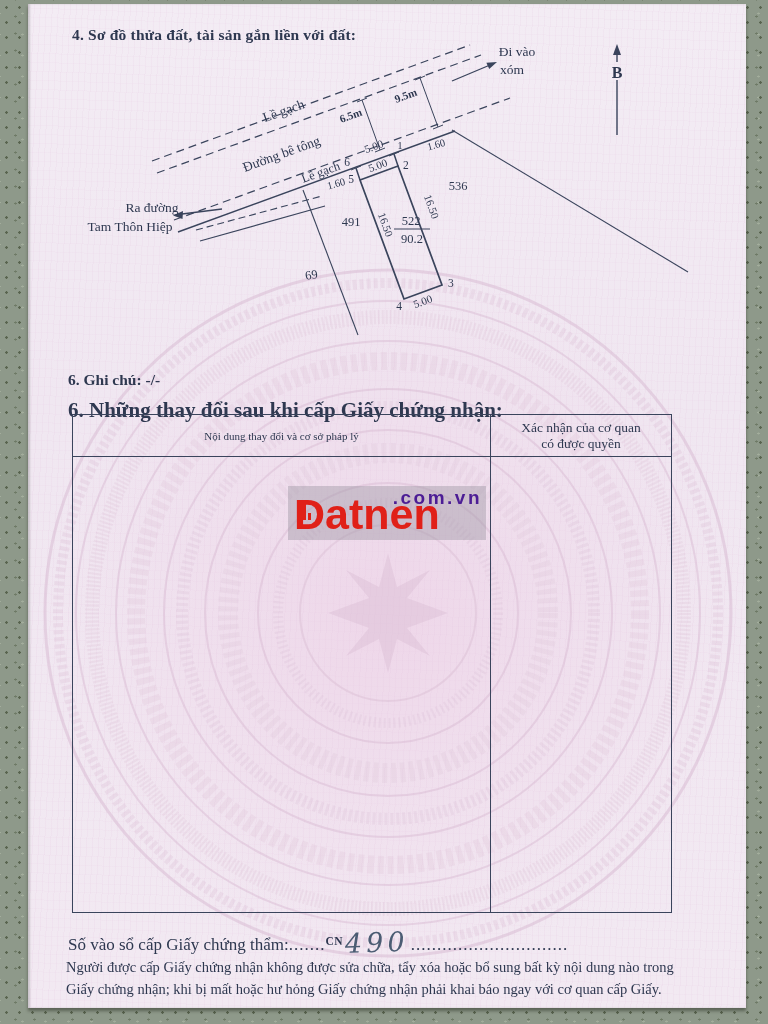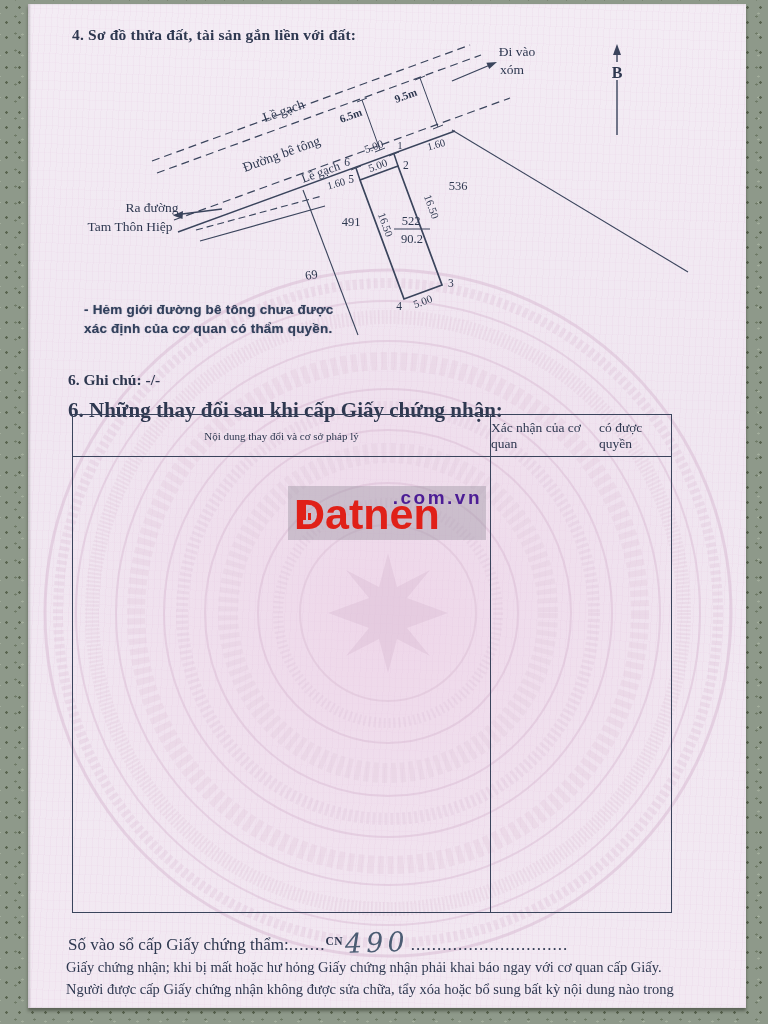--- a/index.html
+++ b/index.html
@@ -37,21 +37,21 @@
   }
   .section5{left:68px;top:371px;font-weight:bold;font-size:15.5px;}
   .section6{left:68px;top:398px;font-weight:bold;font-size:21px;}
   .gcn-table{
     left:72px;top:414px;width:600px;height:499px;
     border:1.5px solid #3a445c;box-sizing:border-box;
   }
   .gcn-table .header-row{display:flex;height:42px;border-bottom:1.4px solid #3a445c;box-sizing:border-box;}
   .gcn-table .col1{width:418px;display:flex;align-items:center;justify-content:center;
     font-size:11px;border-right:1.4px solid #3a445c;box-sizing:border-box;}
-  .gcn-table .col2{flex:1;display:flex;flex-direction:row;align-items:center;justify-content:center;
+  .gcn-table .col2{flex:1;display:flex;flex-direction:column;align-items:center;justify-content:center;
     font-size:13.5px;line-height:16px;}
   .gcn-table .body-row{display:flex;height:455px;}
   .gcn-table .cell1{width:418px;border-right:1.4px solid #3a445c;box-sizing:border-box;}
   .gcn-table .cell2{flex:1;}
   .logo-band{
     left:288px;top:486px;width:198px;height:54px;
     background:rgba(150,146,158,0.40);
     font-family:"Liberation Sans","DejaVu Sans",sans-serif;
   }
   .logo-suffix{position:absolute;right:4px;top:1px;font-size:19px;font-weight:bold;
@@ -170,24 +170,20 @@
 
     <text font-size="12.5" text-anchor="middle" x="411" y="225">522</text>
     <path class="ln" d="M394,229 L430,229" stroke-width="1"></path>
     <text font-size="12.5" text-anchor="middle" x="412" y="243">90.2</text>
 
     <text font-size="12.5" text-anchor="middle" x="351" y="226">491</text>
     <text font-size="12.5" text-anchor="middle" x="458" y="190">536</text>
     <text font-size="12.5" text-anchor="middle" transform="translate(312,279) rotate(-8)">69</text>
   </svg>
 
-  <div class="abs stamp-note">
-    <div>- Hẻm giới đường bê tông chưa được</div>
-    <div>xác định của cơ quan có thẩm quyền.</div>
-  </div>
 
   <div class="abs section5">6. Ghi chú: -/-</div>
   <div class="abs section6">6. Những thay đổi sau khi cấp Giấy chứng nhận:</div>
 
   <div class="abs gcn-table">
     <div class="header-row">
       <div class="col1">Nội dung thay đổi và cơ sở pháp lý</div>
       <div class="col2">
         <span>Xác nhận của cơ quan</span>
         <span>có được quyền</span>
@@ -207,17 +203,17 @@
         <i style="height:16px"></i>
         <i style="height:7px"></i>
       </span>
   </div>
 
   <div class="abs serial-row">
     <span>Số vào sổ cấp Giấy chứng thẩm:</span><span class="dots">.......</span><span class="serial-code">CN</span><span class="serial-number">490</span><span class="dots">..............................</span>
   </div>
 
   <div class="abs disclaimer">
+    <div>Người được cấp Giấy chứng nhận không được sửa chữa, tẩy xóa hoặc bổ sung bất kỳ nội dung nào trong</div>
     <div>Giấy chứng nhận; khi bị mất hoặc hư hỏng Giấy chứng nhận phải khai báo ngay với cơ quan cấp Giấy.</div>
-    <div>Người được cấp Giấy chứng nhận không được sửa chữa, tẩy xóa hoặc bổ sung bất kỳ nội dung nào trong</div>
   </div>
 
 </div>
 
 </body></html>

